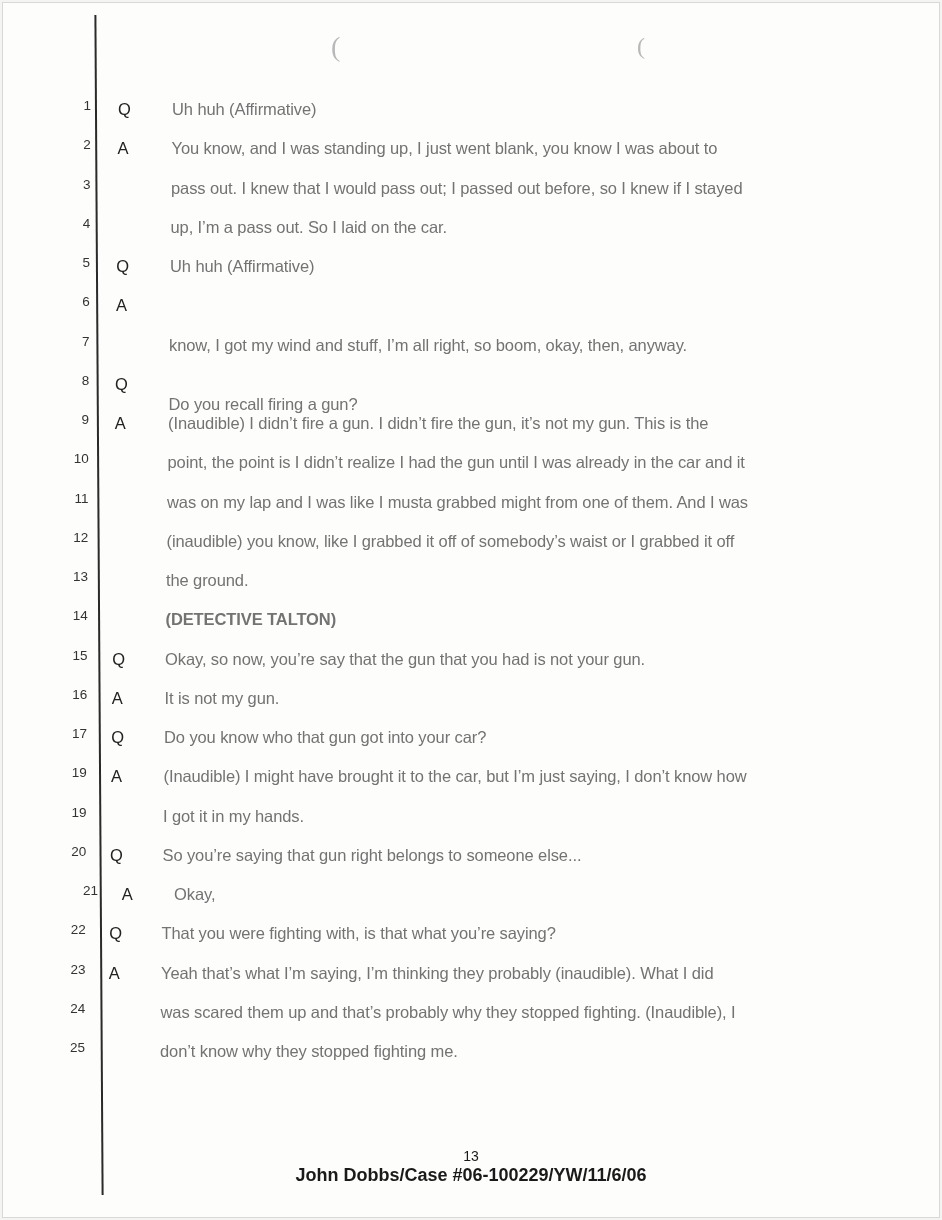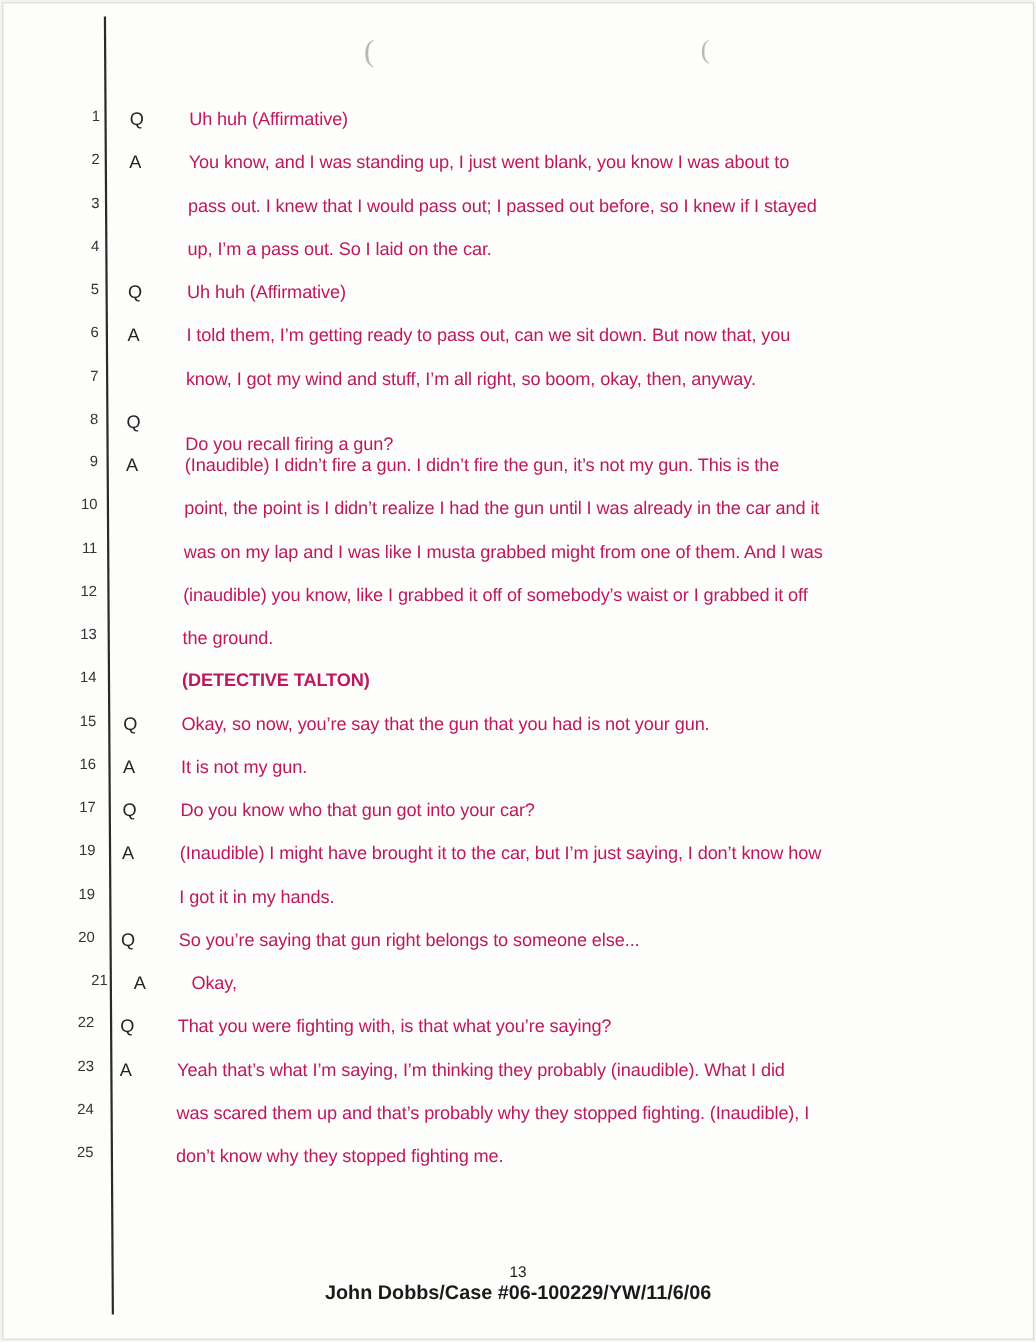--- a/index.html
+++ b/index.html
@@ -32,21 +32,21 @@
     white-space: nowrap;
   }
   .line .num {
     position: absolute; width: 30px; text-align: right;
     font-size: 13.5px; color: #333;
   }
   .line .spk {
     position: absolute; font-size: 16.5px; color: #222;
   }
   .line .txt {
-    position: absolute; font-size: 16.5px; color: #be185d;
+    position: absolute; font-size: 16.5px; color: #737373;
     letter-spacing: -0.1px;
   }
   .line .txt.heading { font-weight: bold; }
   .footer {
     position: absolute; left: 0; width: 936px; text-align: center;
     color: #1a1a1a;
   }
   .footer-page { top: 1145px; font-size: 14px; }
   .footer-case { top: 1162px; font-size: 18px; font-weight: bold; }
 </style>
@@ -80,21 +80,20 @@
         <span class="txt" style="left: 167.5px;">up, I’m a pass out.  So I laid on the car.</span>
       </div>
       <div class="line" style="top: 254px; left: 0px; width: 930px;">
         <span class="num" style="left: 57px; top: -2px;">5</span>
         <span class="spk" style="left: 113.333px;">Q</span>
         <span class="txt" style="left: 167px;">Uh huh (Affirmative)</span>
       </div>
       <div class="line" style="top: 293.25px; left: 0px; width: 930px;">
         <span class="num" style="left: 56.75px; top: -2px;">6</span>
         <span class="spk" style="left: 112.917px;">A</span>
-        <span class="txt" style="left: 166.5px;">I told them, I’m getting ready to pass out, can we sit down.  But now that, you</span>
       </div>
       <div class="line" style="top: 332.5px; left: 0px; width: 930px;">
         <span class="num" style="left: 56.5px; top: -2px;">7</span>
         <span class="spk" style="left: 112.5px;"></span>
         <span class="txt" style="left: 166px;">know, I got my wind and stuff, I’m all right, so boom, okay, then, anyway.</span>
       </div>
       <div class="line" style="top: 371.75px; left: 0px; width: 930px;">
         <span class="num" style="left: 56.25px; top: -2px;">8</span>
         <span class="spk" style="left: 112.083px;">Q</span>
         <span class="txt" style="left: 165.5px; margin-top: 20px;">Do you recall firing a gun?</span>

